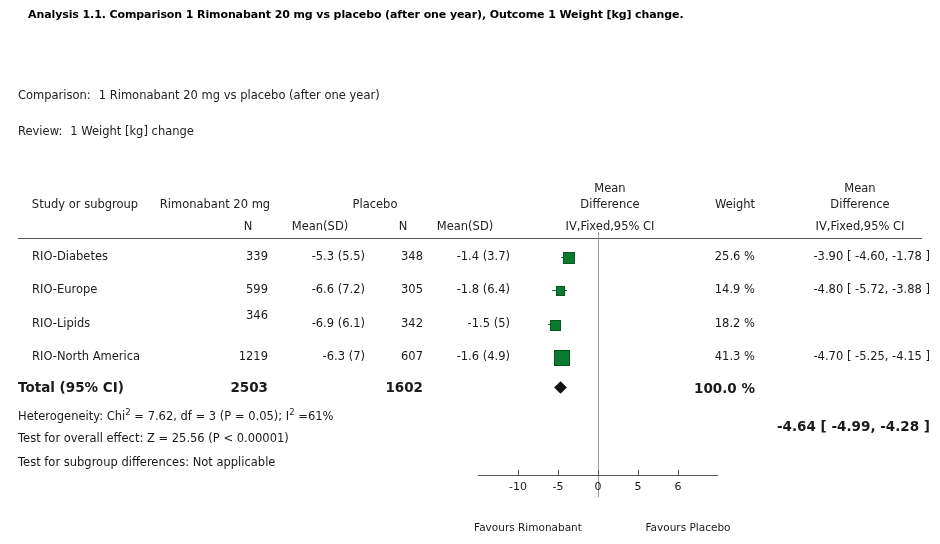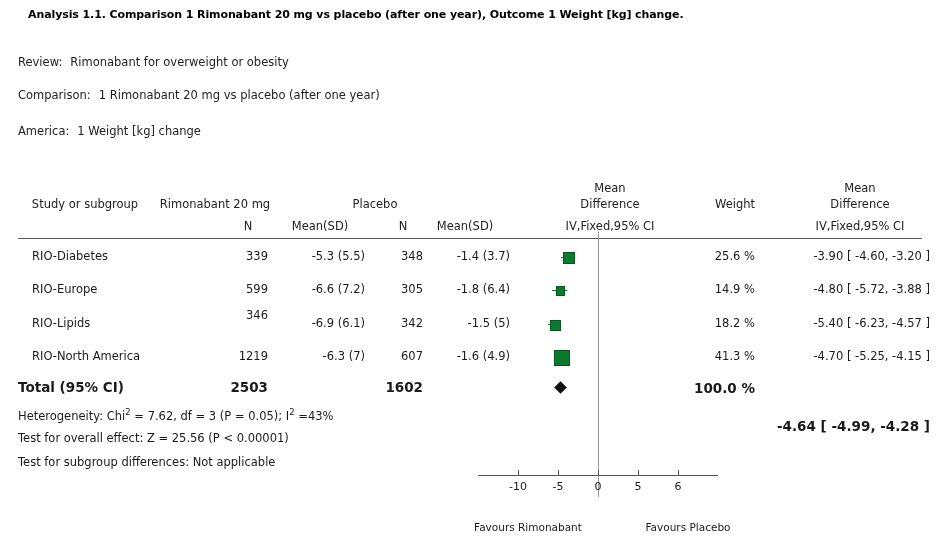--- a/index.html
+++ b/index.html
@@ -134,28 +134,25 @@
     width: 160px;
   }
 </style>
 </head>
 <body>
 
 <div id="page">
 
   <div class="title">Analysis 1.1.   Comparison 1 Rimonabant 20 mg vs placebo (after one year), Outcome 1 Weight [kg] change.</div>
 
-  <div class="meta meta-review">
-    <span class="lbl">Review:</span><span class="val">Rimonabant for overweight or obesity</span>
-  </div>
   <div class="meta meta-comparison">
     <span class="lbl">Comparison:</span><span class="val">1 Rimonabant 20 mg vs placebo (after one year)</span>
   </div>
   <div class="meta meta-outcome">
-    <span class="lbl">America:</span><span class="val">1 Weight [kg] change</span>
+    <span class="lbl">Review:</span><span class="val">1 Weight [kg] change</span>
   </div>
 
   <div class="hdr" style="left:20px; top:197px; width:130px;">Study or subgroup</div>
   <div class="hdr" style="left:150px; top:197px; width:130px;">Rimonabant 20 mg</div>
   <div class="hdr" style="left:335px; top:197px; width:80px;">Placebo</div>
 
   <div class="hdr" style="left:228px; top:219px; width:40px;">N</div>
   <div class="hdr" style="left:275px; top:219px; width:90px;">Mean(SD)</div>
   <div class="hdr" style="left:383px; top:219px; width:40px;">N</div>
   <div class="hdr" style="left:420px; top:219px; width:90px;">Mean(SD)</div>
@@ -171,54 +168,53 @@
   <div class="hdr" style="left:790px; top:219px; width:140px;">IV,Fixed,95% CI</div>
 
   <div class="rule" style="left:18px; top:238px; width:904px;"></div>
 
   <div class="cell l" style="left:32px; top:249px;">RIO-Diabetes</div>
   <div class="cell r" style="left:188px; top:249px; width:80px;">339</div>
   <div class="cell r" style="left:275px; top:249px; width:90px;">-5.3 (5.5)</div>
   <div class="cell r" style="left:343px; top:249px; width:80px;">348</div>
   <div class="cell r" style="left:420px; top:249px; width:90px;text-align:right;">-1.4 (3.7)</div>
   <div class="cell r" style="left:675px; top:249px; width:80px;">25.6 %</div>
-  <div class="cell r" style="left:770px; top:249px; width:160px;">-3.90 [ -4.60, -3.20 ]</div>
+  <div class="cell r" style="left:770px; top:249px; width:160px;">-3.90 [ -4.60, -1.78 ]</div>
 
   <div class="cell l" style="left:32px; top:282px;">RIO-Europe</div>
   <div class="cell r" style="left:188px; top:282px; width:80px;">599</div>
   <div class="cell r" style="left:275px; top:282px; width:90px;">-6.6 (7.2)</div>
   <div class="cell r" style="left:343px; top:282px; width:80px;">305</div>
   <div class="cell r" style="left:420px; top:282px; width:90px;">-1.8 (6.4)</div>
   <div class="cell r" style="left:675px; top:282px; width:80px;">14.9 %</div>
   <div class="cell r" style="left:770px; top:282px; width:160px;">-4.80 [ -5.72, -3.88 ]</div>
 
   <div class="cell l" style="left:32px; top:316px;">RIO-Lipids</div>
   <div class="cell r" style="left:188px; top:308px; width:80px;">346</div>
   <div class="cell r" style="left:275px; top:316px; width:90px;">-6.9 (6.1)</div>
   <div class="cell r" style="left:343px; top:316px; width:80px;">342</div>
   <div class="cell r" style="left:420px; top:316px; width:90px;">-1.5 (5)</div>
   <div class="cell r" style="left:675px; top:316px; width:80px;">18.2 %</div>
-  <div class="cell r" style="left:770px; top:316px; width:160px;">-5.40 [ -6.23, -4.57 ]</div>
 
   <div class="cell l" style="left:32px; top:349px;">RIO-North America</div>
   <div class="cell r" style="left:188px; top:349px; width:80px;">1219</div>
   <div class="cell r" style="left:275px; top:349px; width:90px;">-6.3 (7)</div>
   <div class="cell r" style="left:343px; top:349px; width:80px;">607</div>
   <div class="cell r" style="left:420px; top:349px; width:90px;">-1.6 (4.9)</div>
   <div class="cell r" style="left:675px; top:349px; width:80px;">41.3 %</div>
   <div class="cell r" style="left:770px; top:349px; width:160px;">-4.70 [ -5.25, -4.15 ]</div>
 
   <div class="cell l total" style="left:18px; top:379px;">Total (95% CI)</div>
   <div class="cell r total" style="left:180px; top:379px; width:88px;">2503</div>
   <div class="cell r total" style="left:335px; top:379px; width:88px;">1602</div>
   <div class="cell r total" style="left:665px; top:380px; width:90px;">100.0 %</div>
   <div class="cell r total" style="left:760px; top:374px; width:170px;margin-top:44px;">-4.64 [ -4.99, -4.28 ]</div>
 
   <div class="stat" style="left:18px; top:407px;">
-    <span>Heterogeneity: Chi</span><sup>2</sup><span> = 7.62, df = 3 (P = 0.05); I</span><sup>2</sup><span> =43%</span>
+    <span>Heterogeneity: Chi</span><sup>2</sup><span> = 7.62, df = 3 (P = 0.05); I</span><sup>2</sup><span> =61%</span>
   </div>
   <div class="stat" style="left:18px; top:431px;">Test for overall effect: Z = 25.56 (P &lt; 0.00001)</div>
   <div class="stat" style="left:18px; top:455px;">Test for subgroup differences: Not applicable</div>
 
   <div id="plot">
 
     <div class="zeroline" style="left:128px;"></div>
 
     <div class="whisker" style="left:91.2px; top:25px; width:11.2px;"></div>
     <div class="box" style="left:93px; top:20px; width:10px; height:10px;"></div>

